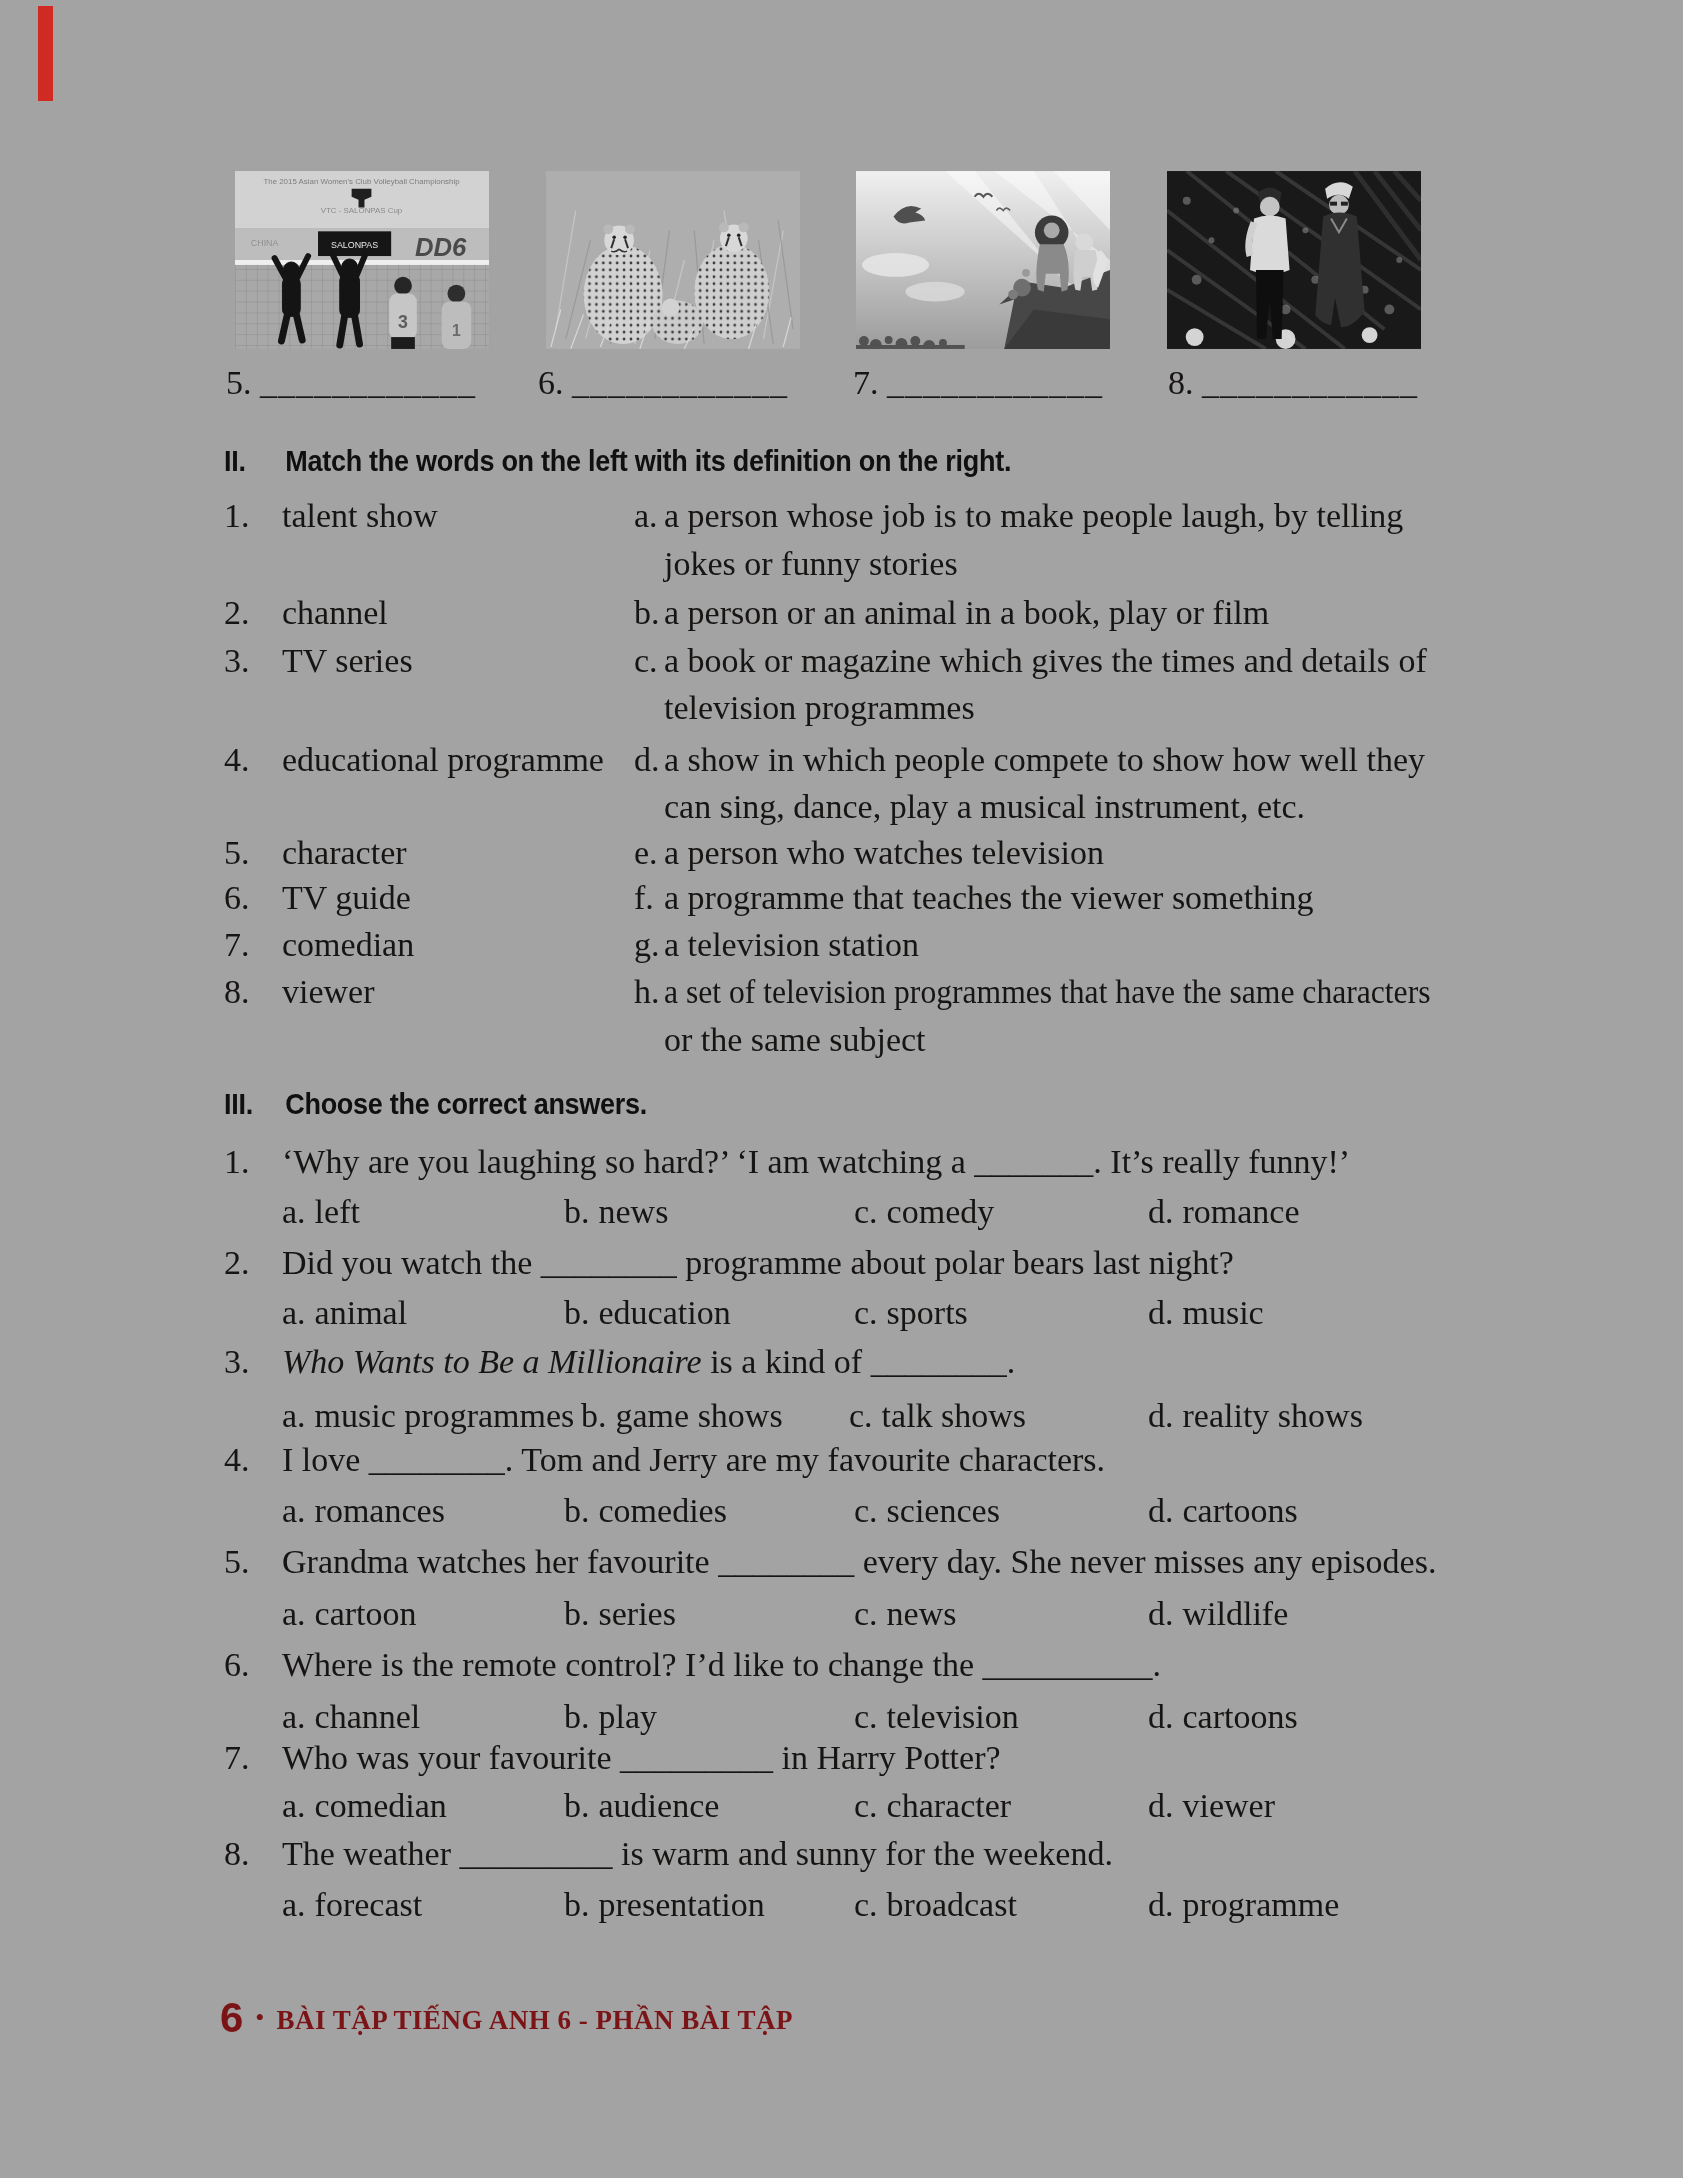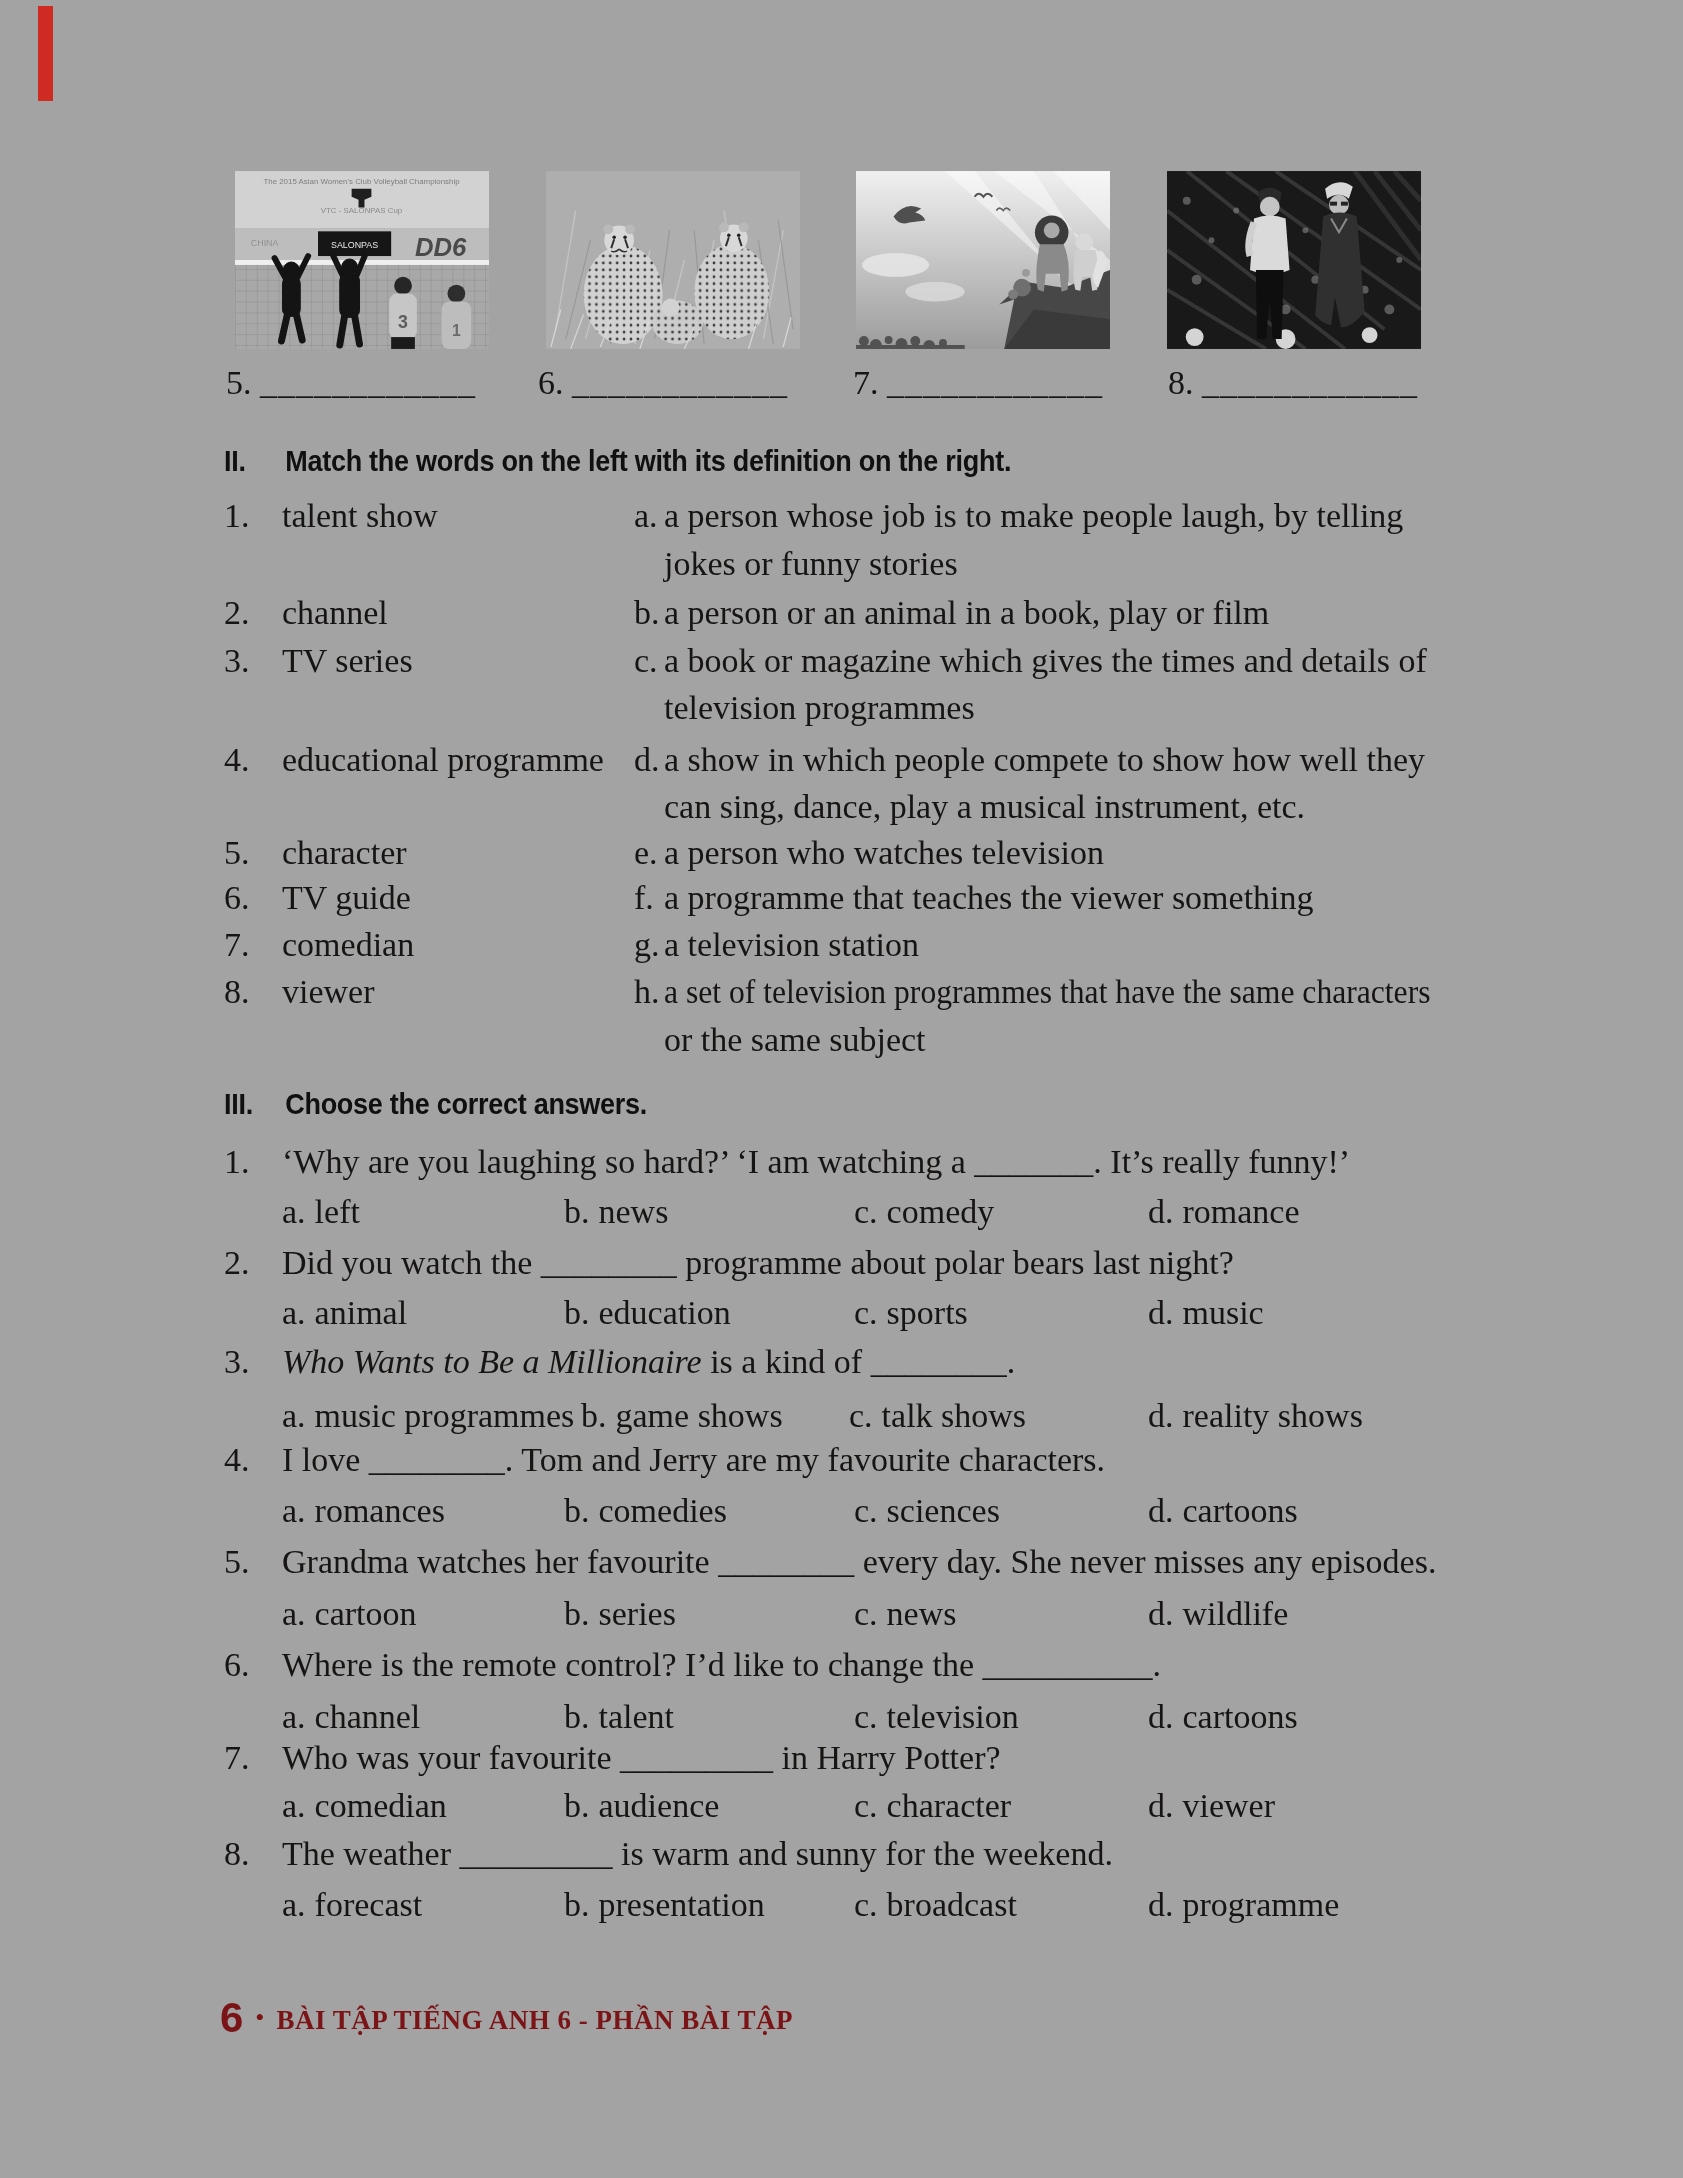--- a/index.html
+++ b/index.html
@@ -343,21 +343,21 @@
     <span class="opt cc"><span class="ol">c.</span><span>news</span></span>
     <span class="opt cd"><span class="ol">d.</span><span>wildlife</span></span>
   </div>
 
   <div class="ln" style="top:1644px">
     <span class="n">6.</span>
     <span class="t"><i class="qi"></i><span>Where is the remote control? I’d like to change the __________.</span></span>
   </div>
   <div class="ln" style="top:1696px">
     <span class="opt ca"><span class="ol">a.</span><span>channel</span></span>
-    <span class="opt cb"><span class="ol">b.</span><span>talent</span></span>
+    <span class="opt cb"><span class="ol">b.</span><span>play</span></span>
     <span class="opt cc"><span class="ol">c.</span><span>television</span></span>
     <span class="opt cd"><span class="ol">d.</span><span>cartoons</span></span>
   </div>
 
   <div class="ln" style="top:1737px">
     <span class="n">7.</span>
     <span class="t"><i class="qi"></i><span>Who was your favourite _________ in Harry Potter?</span></span>
   </div>
   <div class="ln" style="top:1785px">
     <span class="opt ca"><span class="ol">a.</span><span>comedian</span></span>

